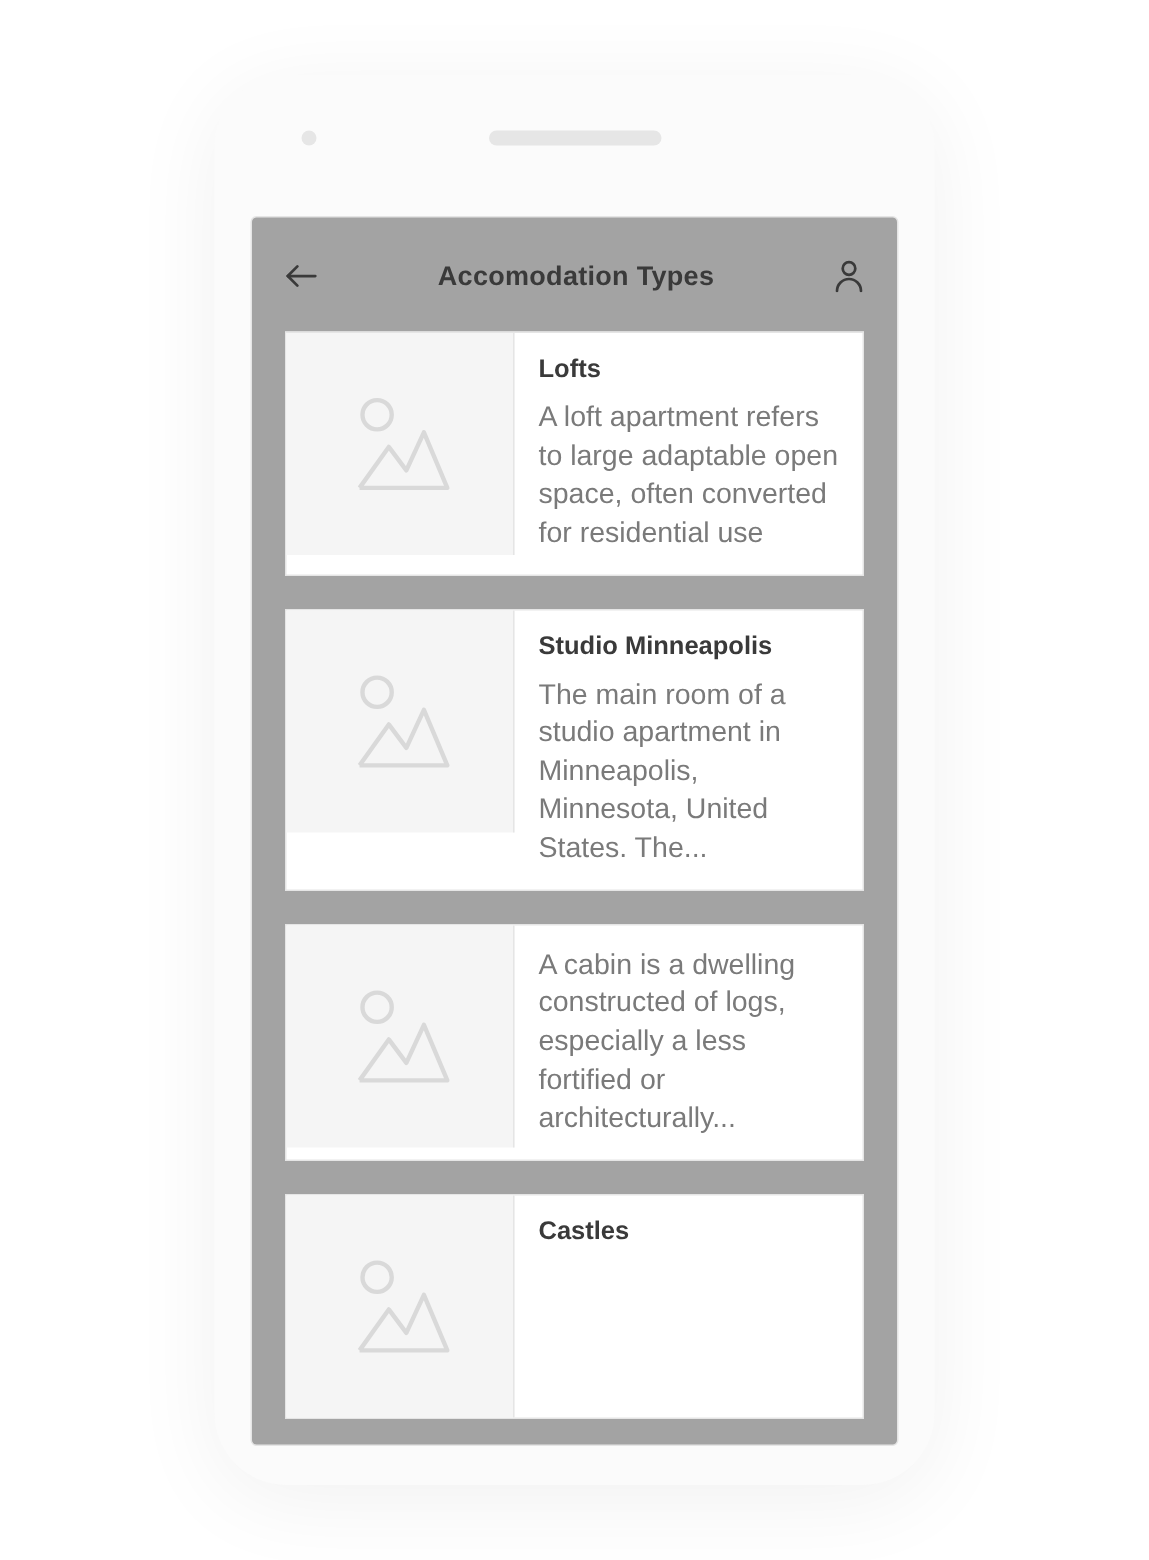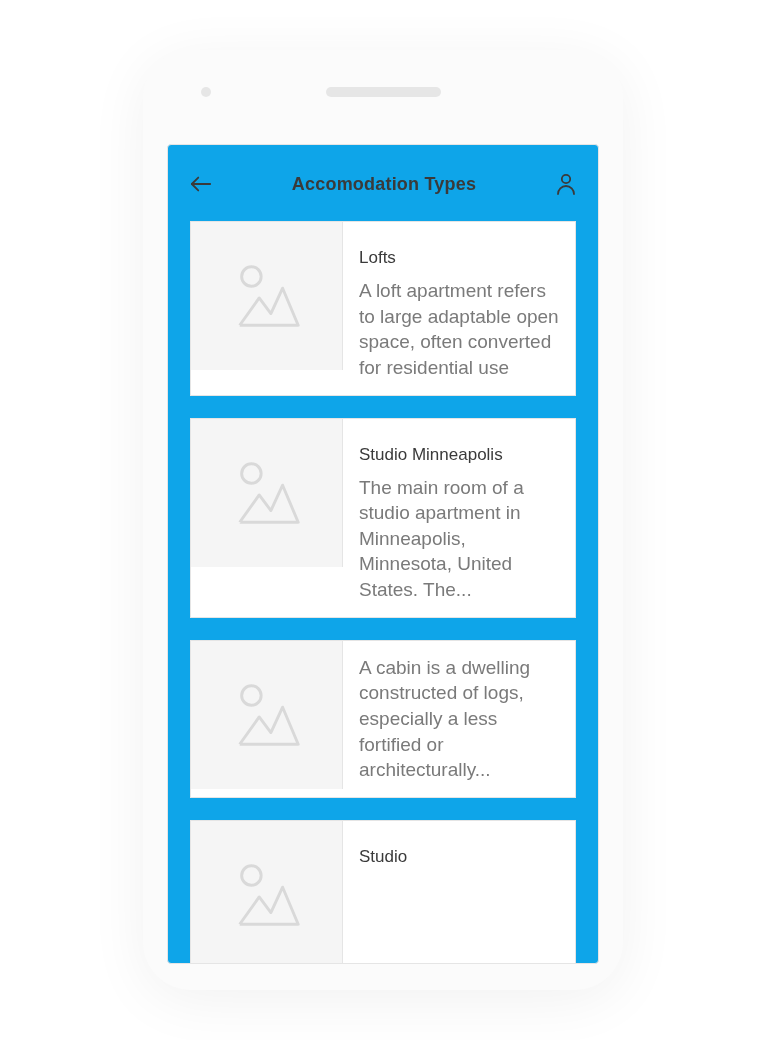--- a/index.html
+++ b/index.html
@@ -49,21 +49,21 @@
 
     .speaker {
       width: 115px;
       height: 10px;
       background: #e6e6e6;
       border-radius: 5px;
     }
 
     .screen {
       margin: 0 24px;
-      background: #0ea5e9;
+      background: #a3a3a3;
       border: 1px solid #e5e5e5;
       border-radius: 4px;
       height: 820px;
       overflow: hidden;
     }
 
     .header {
       display: flex;
       align-items: center;
       justify-content: space-between;
@@ -117,24 +117,23 @@
       display: block;
     }
 
     .card-content {
       padding: 14px 16px;
       flex: 1;
     }
 
     .card-title {
       font-size: 17px;
-      font-weight: 400;
+      font-weight: 700;
       color: #3a3a3a;
       margin-bottom: 10px;
-      margin-top: 12px;
     }
 
     .card-description {
       font-size: 19px;
       line-height: 1.35;
       color: #7a7a7a;
     }
   </style>
 </head>
 <body>
@@ -204,20 +203,20 @@
       </div>
 
       <div class="card">
         <div class="card-image">
           <svg viewBox="0 0 80 80" fill="none" stroke="#d9d9d9" stroke-width="3" stroke-linejoin="round">
             <circle cx="24" cy="20" r="10"></circle>
             <polyline points="12,70 32,42 44,58 56,32 72,70 12,70"></polyline>
           </svg>
         </div>
         <div class="card-content">
-          <div class="card-title">Studio</div>
+          <div class="card-title">Castles</div>
         </div>
       </div>
 
     </div>
 
   </div>
 </div>
 
 </body></html>

